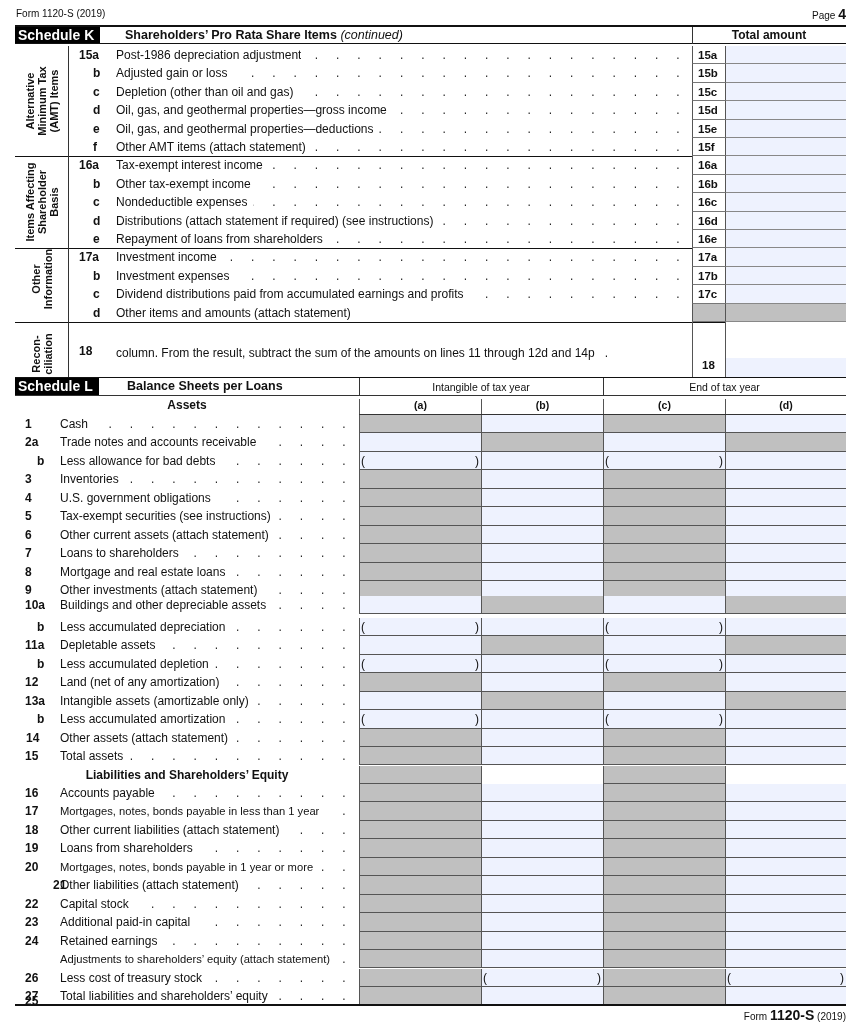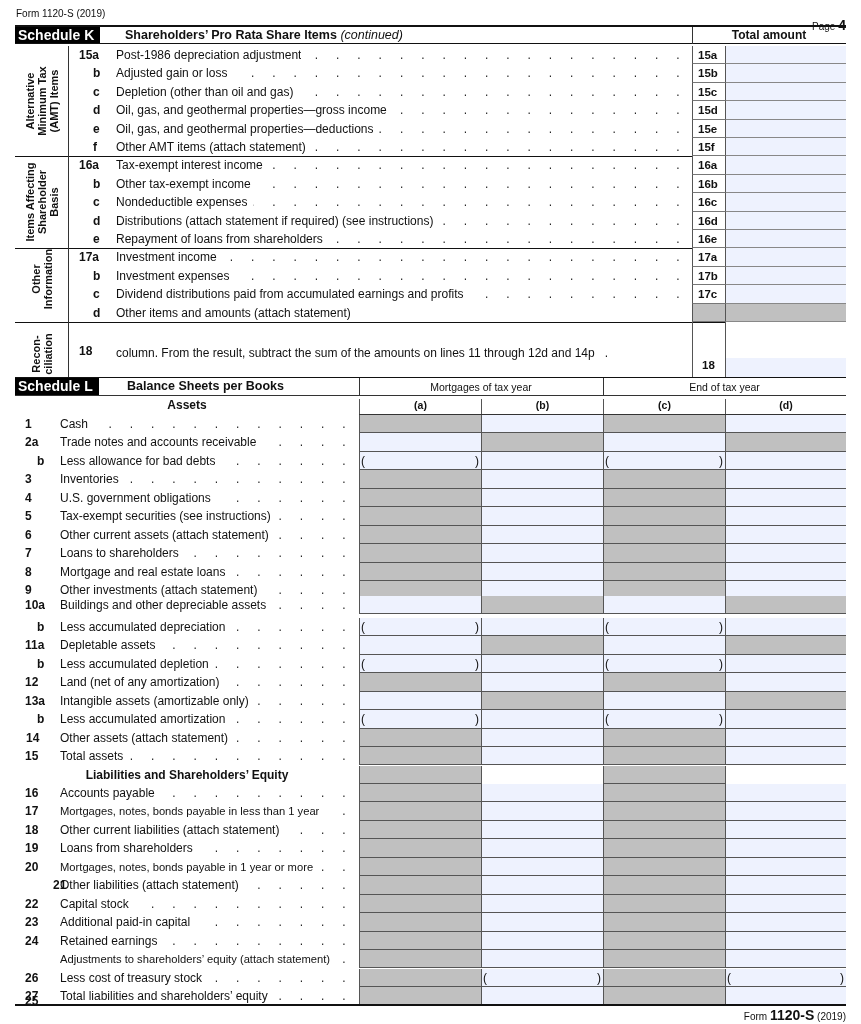--- a/index.html
+++ b/index.html
@@ -1,20 +1,20 @@
 <!DOCTYPE html>
 <html><head>
 <meta charset="utf-8">
 <style>
   * { box-sizing: border-box; margin: 0; padding: 0; }
   html, body { width: 861px; height: 1024px; background: #ffffff; overflow: hidden; }
   body { font-family: "Liberation Sans", sans-serif; color: #111; position: relative; }
   .abs { position: absolute; }
   .hdr-form { left: 16px; top: 8px; font-size: 10px; }
-  .hdr-page { right: 15px; top: 17px; font-size: 10px; padding-left: 42px; }
+  .hdr-page { right: 15px; top: 6px; font-size: 10px; padding-left: 42px; }
   .hdr-page b { font-size: 14px; }
   .sched-bar { left: 15px; width: 831px; height: 19px; border-top: 2px solid #111; border-bottom: 1px solid #111; }
   .sched-label { position: absolute; left: 0; top: 0; height: 100%; background: #000; color: #fff; font-weight: bold; font-size: 14px; padding: 0 6px 0 3px; line-height: 17px; }
   .sched-title { position: absolute; top: 0; line-height: 17px; font-size: 12.5px; font-weight: bold; }
   .sched-title i { font-weight: normal; }
   .vline { position: absolute; width: 1px; background: #333; }
   .hline { position: absolute; height: 1px; background: #333; }
   .hthick { position: absolute; height: 2px; background: #111; }
   .row { position: absolute; left: 15px; width: 831px; height: 18.4px; font-size: 12px; line-height: 18px; }
   .num { position: absolute; font-weight: bold; font-size: 12px; }
@@ -199,23 +199,23 @@
   </div>
   <div class="abs" style="left:677px; top:0; width:33px; height:55px; border-left:1px solid #555; font-weight:bold; font-size:11.5px;">
     <span class="abs" style="left:9px; top:37px;">18</span>
   </div>
   <div class="abs" style="left:710px; top:0; width:121px; height:36px; background:#fff; border-left:1px solid #555;"></div>
   <div class="abs blue" style="left:710px; top:36px; width:121px; height:19px; border-left:1px solid #555;"></div>
 </div>
 
 <div class="abs" style="left:15px; top:377px; width:831px; height:19px; border-top:1px solid #111; border-bottom:1px solid #333;">
   <div class="sched-label" style="line-height:17px;">Schedule L</div>
-  <div class="sched-title" style="left:112px;">Balance Sheets per Books</div>
+  <div class="sched-title" style="left:112px;">Balance Sheets per Loans</div>
   <div class="vline" style="left:344px; top:0; height:17px;"></div>
-  <div class="colhdr" style="left:344px; width:244px; top:3px;">Mortgages of tax year</div>
+  <div class="colhdr" style="left:344px; width:244px; top:3px;">Intangible of tax year</div>
   <div class="vline" style="left:588px; top:0; height:17px;"></div>
   <div class="colhdr" style="left:588px; width:243px; top:3px;">End of tax year</div>
 </div>
 
 <div class="abs" style="left:15px; top:396px; width:831px; height:19px;">
   <div class="abs" style="left:0; width:344px; top:2px; text-align:center; font-weight:bold; font-size:12px;">Assets</div>
   <div class="colhdr b" style="left:344px; width:122px; top:3px; height:16px; border-left:1px solid #555;">(a)</div>
   <div class="colhdr b" style="left:466px; width:122px; top:3px; height:16px; border-left:1px solid #555;">(b)</div>
   <div class="colhdr b" style="left:588px; width:122px; top:3px; height:16px; border-left:1px solid #555;">(c)</div>
   <div class="colhdr b" style="left:710px; width:121px; top:3px; height:16px; border-left:1px solid #555;">(d)</div>

